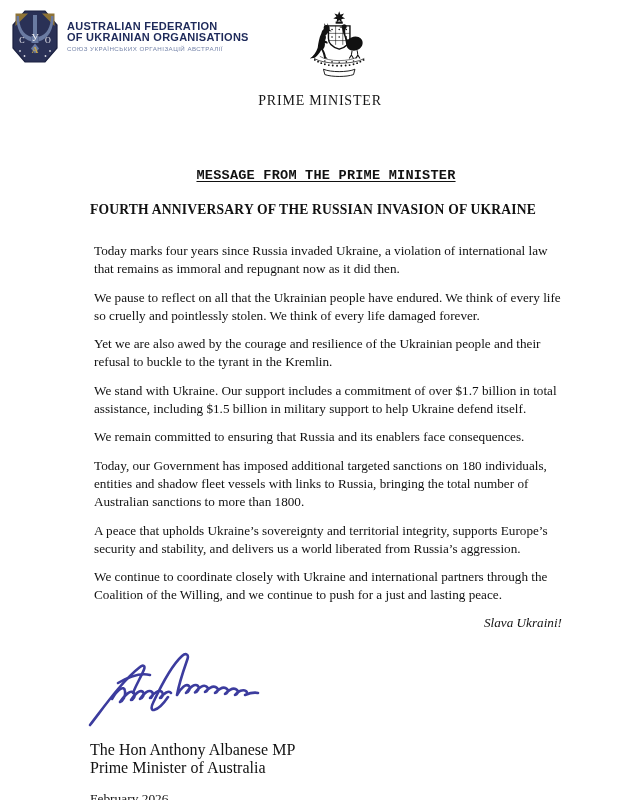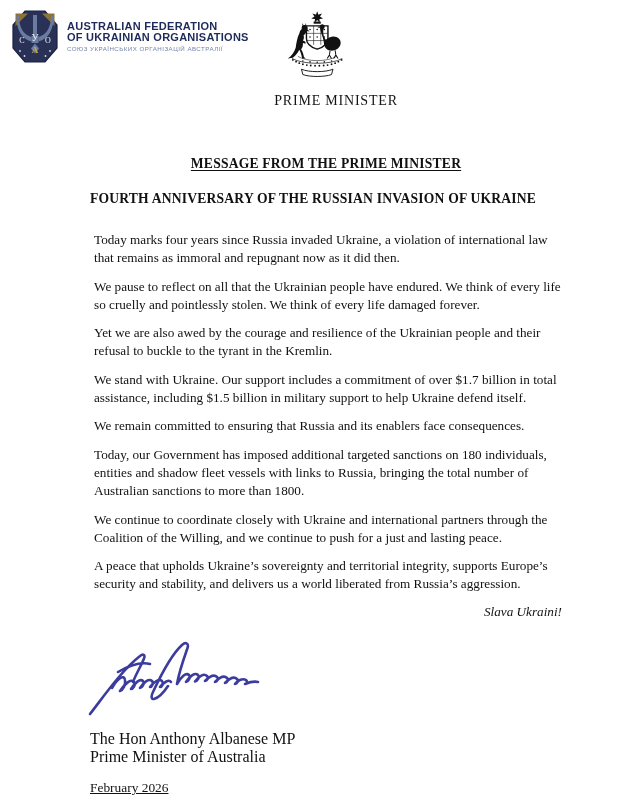--- a/index.html
+++ b/index.html
@@ -5,27 +5,27 @@
   html,body{margin:0;padding:0;background:#ffffff;}
   .page{position:relative;width:640px;height:800px;background:#ffffff;overflow:hidden;
         font-family:"Liberation Serif","DejaVu Serif",serif;color:#111111;}
 
   
   .logo{position:absolute;top:10px;left:12px;display:flex;align-items:center;gap:9px;}
   .logo-text{font-family:"Liberation Sans","DejaVu Sans",sans-serif;color:#1e2a5a;}
   .logo-text .lt1{font-size:11px;font-weight:bold;letter-spacing:0.25px;line-height:10.5px;white-space:nowrap;}
   .logo-text .lt2{font-size:6.2px;color:#7584a9;letter-spacing:0.45px;margin-top:3px;white-space:nowrap;}
 
-  .crest{position:absolute;top:10px;left:50%;transform:translateX(-50%);text-align:left;margin-left:16px;}
+  .crest{position:absolute;top:10px;left:50%;transform:translateX(-50%);text-align:right;}
   .crest-label{margin-top:5px;font-size:14px;letter-spacing:0.8px;color:#151515;white-space:nowrap;}
 
   
   .letter{position:absolute;top:156px;left:90px;width:472px;}
-  .letter h1{margin:0;font-size:13.6px;font-weight:bold;text-align:center;letter-spacing:0.2px;
-             text-decoration:underline;text-underline-offset:2px;}
+  .letter h1{margin:12px;font-size:13.6px;font-weight:bold;text-align:center;letter-spacing:0.2px;
+             text-decoration:underline;text-underline-offset:2px;font-family:Liberation Mono, monospace;}
   .letter h2{margin:19px 0 0 0;font-size:13.6px;font-weight:bold;text-align:left;letter-spacing:0.2px;}
   .paras{margin-top:24px;}
   .paras p{margin:0 0 10px 4px;font-size:13.2px;line-height:18.3px;text-align:left;}
   .closing{margin:8px 0 0 0;font-size:13.2px;font-style:italic;text-align:right;}
 
   .signature{margin:16px 0 0 -8px;height:80px;}
   .signoff{margin-top:14px;font-size:16px;line-height:18px;}
   .date{margin-top:14px;font-size:13.4px;text-decoration:underline;}
 </style>
 </head>
@@ -131,22 +131,22 @@
     <h1>MESSAGE FROM THE PRIME MINISTER</h1>
     <h2>FOURTH ANNIVERSARY OF THE RUSSIAN INVASION OF UKRAINE</h2>
 
     <div class="paras">
       <p>Today marks four years since Russia invaded Ukraine, a violation of international law that remains as immoral and repugnant now as it did then.</p>
       <p>We pause to reflect on all that the Ukrainian people have endured. We think of every life so cruelly and pointlessly stolen. We think of every life damaged forever.</p>
       <p>Yet we are also awed by the courage and resilience of the Ukrainian people and their refusal to buckle to the tyrant in the Kremlin.</p>
       <p>We stand with Ukraine. Our support includes a commitment of over $1.7 billion in total assistance, including $1.5 billion in military support to help Ukraine defend itself.</p>
       <p>We remain committed to ensuring that Russia and its enablers face consequences.</p>
       <p>Today, our Government has imposed additional targeted sanctions on 180 individuals, entities and shadow fleet vessels with links to Russia, bringing the total number of Australian sanctions to more than 1800.</p>
+      <p>A peace that upholds Ukraine’s sovereignty and territorial integrity, supports Europe’s security and stability, and delivers us a world liberated from Russia’s aggression.</p>
       <p>We continue to coordinate closely with Ukraine and international partners through the Coalition of the Willing, and we continue to push for a just and lasting peace.</p>
-      <p>A peace that upholds Ukraine’s sovereignty and territorial integrity, supports Europe’s security and stability, and delivers us a world liberated from Russia’s aggression.</p>
     </div>
 
     <p class="closing">Slava Ukraini!</p>
 
     <div class="signature">
       <svg width="195" height="80" viewBox="0 0 195 80">
         <g stroke="#3c3c9e" stroke-width="2.6" fill="none" stroke-linecap="round" stroke-linejoin="round">
           <path d="M8,78 C22,60 40,34 58,20 C61,17.5 63.5,18.5 62,22.5 C59,30 54,38 51,46"></path>
           <path d="M30,52 C36,42 42,38 43,44 C44,49 41,54 38,55 C43,48 49,42 52,46 C54,49 51,53 49,53
                    C53,47 58,42 61,45 C63,47.5 60,52 58,52 C62,46 67,42 70,45 C72,47 70,51 68,51

